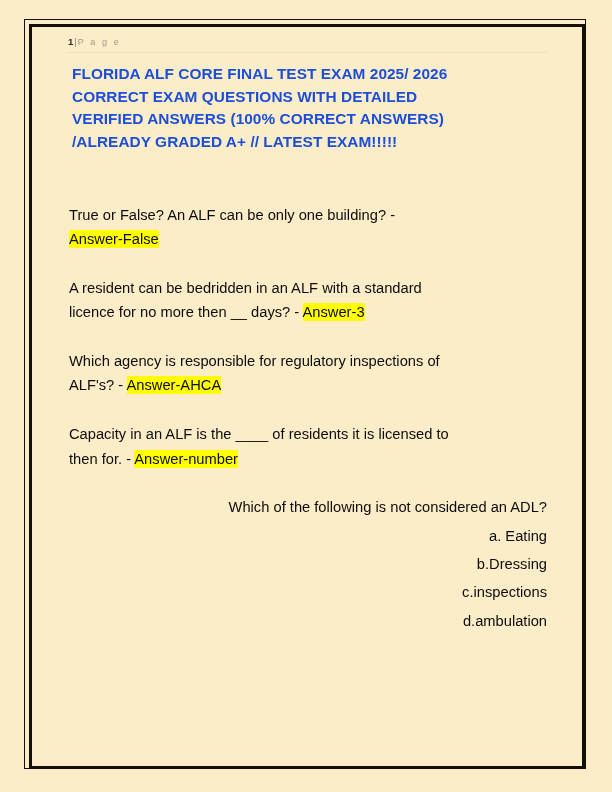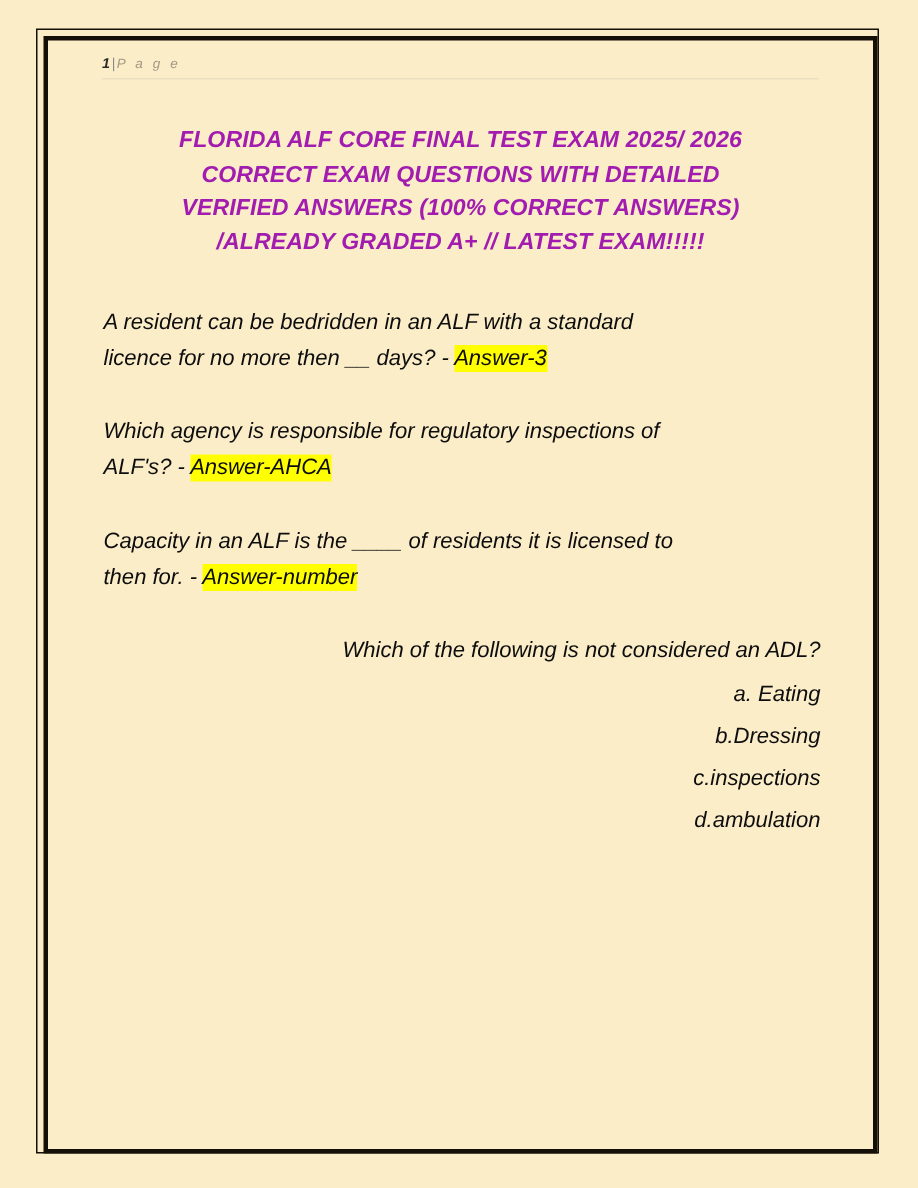--- a/index.html
+++ b/index.html
@@ -15,21 +15,20 @@
     overflow: hidden;
   }
 
   .page {
     position: absolute;
     left: 0;
     top: 0;
     width: 612px;
     height: 740px;
     background: #fcedc9;
-    font-style: italic;
   }
 
   
   .page-frame-outer {
     position: absolute;
     left: 24px;
     top: 19px;
     width: 562px;
     height: 750px;
     border: 1.5px solid #141008;
@@ -92,24 +91,23 @@
     top: 25px;
     width: 478px;
     height: 1px;
     background: #eadfc2;
   }
 
   
   .title-block {
     position: absolute;
     left: 40px;
-    top: 56px;
+    top: 36px;
     width: 470px;
-    text-align: center;
-    color: #a21caf;
+    color: #1d4ed8;
     font-weight: bold;
     font-size: 15.4px;
     line-height: 22.6px;
     letter-spacing: 0.05px;
   }
   .title-line { display: block; white-space: nowrap; }
 
   
   .body-area {
     position: absolute;
@@ -151,20 +149,24 @@
 
     <div class="title-block">
       <span class="title-line">FLORIDA ALF CORE FINAL TEST EXAM 2025/ 2026</span>
       <span class="title-line">CORRECT EXAM QUESTIONS WITH DETAILED</span>
       <span class="title-line">VERIFIED ANSWERS (100% CORRECT ANSWERS)</span>
       <span class="title-line">/ALREADY GRADED A+ // LATEST EXAM!!!!!</span>
     </div>
 
     <div class="body-area">
 
+      <div class="qblock">
+        <span class="qline">True or False? An ALF can be only one building? -</span>
+        <span class="qline"><span class="hl">Answer-False</span></span>
+      </div>
 
       <div class="qblock">
         <span class="qline">A resident can be bedridden in an ALF with a standard</span>
         <span class="qline"><span>licence for no more then __ days? - </span><span class="hl">Answer-3</span></span>
       </div>
 
       <div class="qblock">
         <span class="qline">Which agency is responsible for regulatory inspections of</span>
         <span class="qline"><span>ALF's? - </span><span class="hl">Answer-AHCA</span></span>
       </div>

